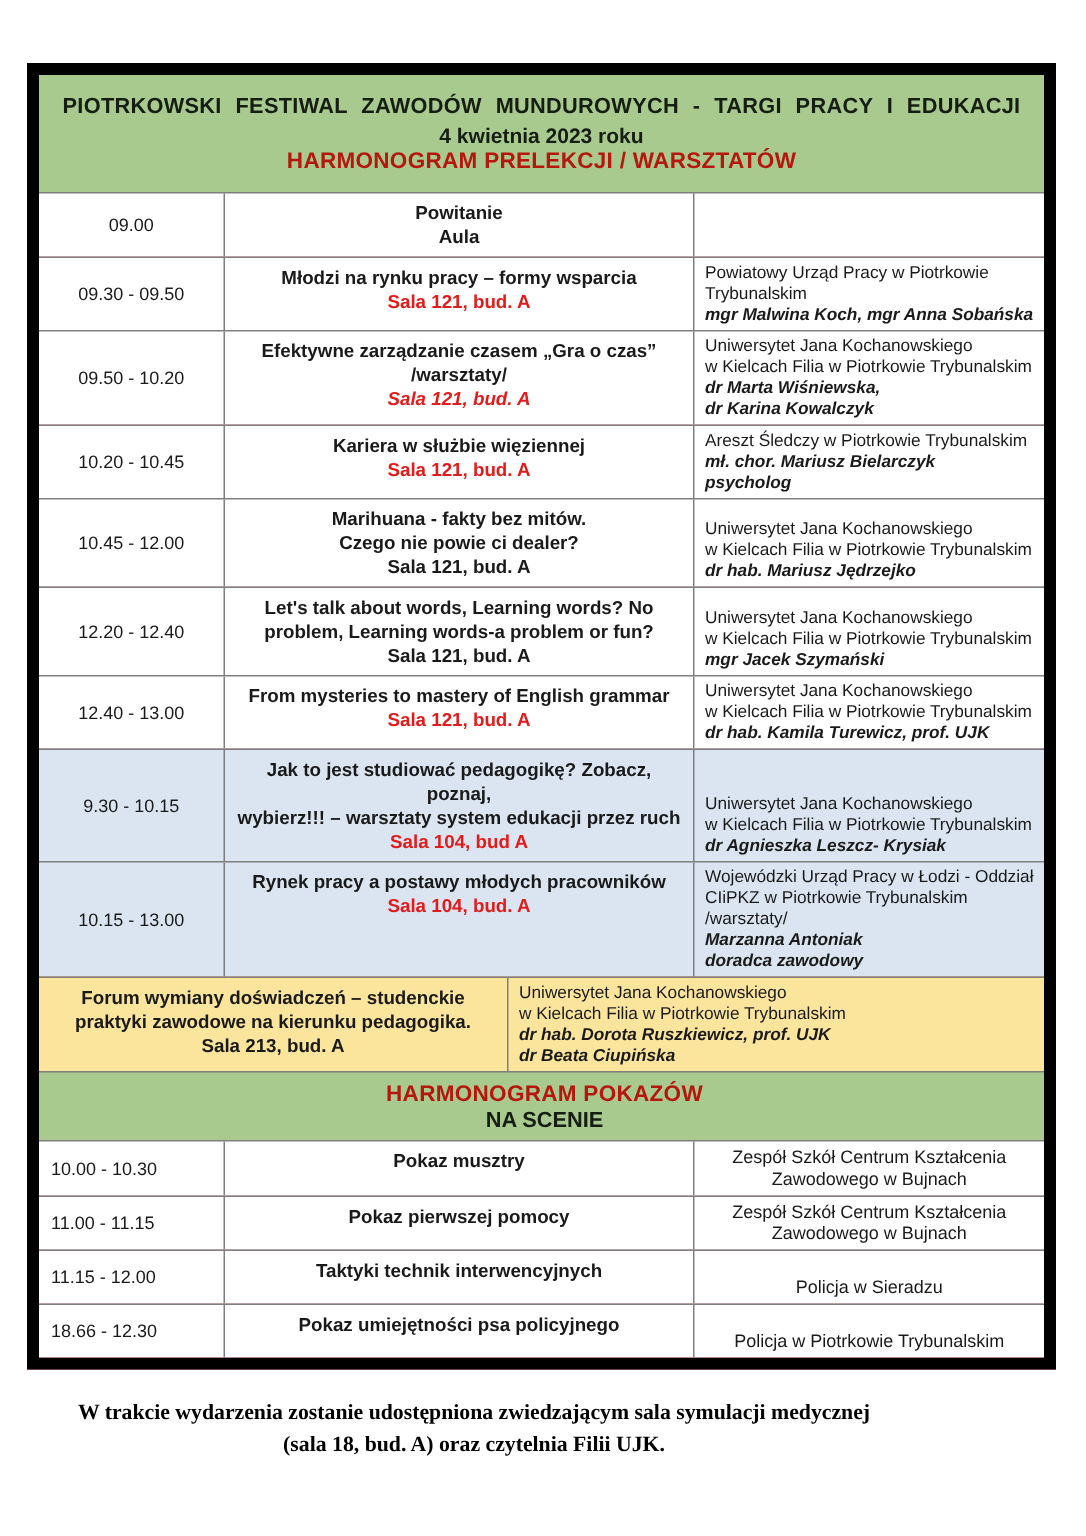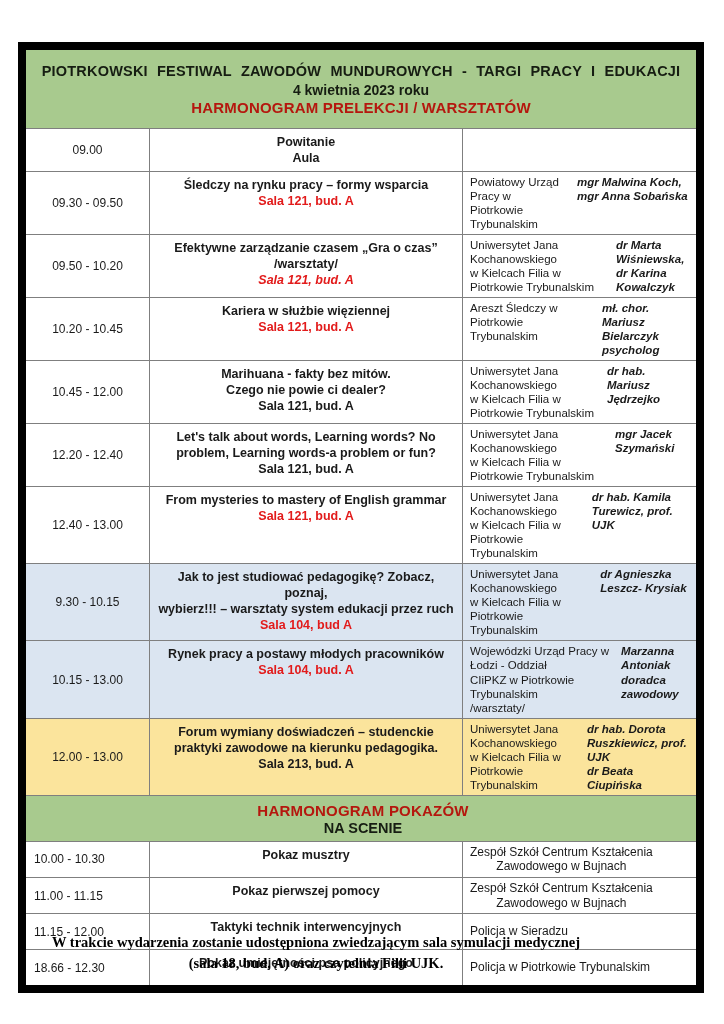--- a/index.html
+++ b/index.html
@@ -37,22 +37,22 @@
   .c-event {
     width:313px; flex:0 0 313px; border-right:1px solid #7f7f7f;
     display:flex; flex-direction:column; align-items:center; justify-content:flex-start;
     text-align:center; font-weight:bold; font-size:12.5px; line-height:1.28; padding:5px 7px;
   }
   .title-lines { white-space:pre-line; }
   .sala-line { font-weight:bold; }
   .sala-red { color:var(--redsala); }
   .sala-italic { font-style:italic; }
   .c-org {
-    flex:1 1 auto; padding:3px 7px; display:flex; flex-direction:row; justify-content:space-between;
-    font-size:11.5px; line-height:1.22; text-align:left;gap:10px;
+    flex:1 1 auto; padding:3px 7px; display:flex; flex-direction:column; justify-content:flex-end;
+    font-size:11.5px; line-height:1.22; text-align:left;
   }
   .c-org.center { text-align:center; align-items:center; font-size:12px; }
   .org-seg { white-space:pre-line; }
   .org-seg.bold-italic { font-weight:bold; font-style:italic; }
   
   .footer {
     position:absolute; left:0; top:0; width:632px; text-align:center;
     font-family:"Liberation Serif","DejaVu Serif",serif;
     font-weight:bold; font-size:14.5px; line-height:1.45; color:#000;
   }
@@ -76,21 +76,21 @@
           <div class="cell c-time">09.00</div>
           <div class="cell c-event">
             <div class="title-lines">Powitanie
 Aula</div>
           </div>
           <div class="cell c-org"></div>
         </div>
         <div class="trow">
           <div class="cell c-time">09.30 - 09.50</div>
           <div class="cell c-event">
-            <div class="title-lines">Śledczy na rynku pracy – formy wsparcia</div>
+            <div class="title-lines">Młodzi na rynku pracy – formy wsparcia</div>
             <div class="sala-line sala-red">Sala 121, bud. A</div>
           </div>
           <div class="cell c-org">
             <div class="org-seg">Powiatowy Urząd  Pracy w Piotrkowie
 Trybunalskim</div>
             <div class="org-seg bold-italic">mgr Malwina Koch, mgr Anna Sobańska</div>
           </div>
         </div>
         <div class="trow">
           <div class="cell c-time">09.50 - 10.20</div>
@@ -177,21 +177,20 @@
           </div>
           <div class="cell c-org">
             <div class="org-seg">Wojewódzki Urząd Pracy w Łodzi - Oddział
 CIiPKZ  w Piotrkowie Trybunalskim
 /warsztaty/</div>
             <div class="org-seg bold-italic">Marzanna Antoniak
 doradca zawodowy</div>
           </div>
         </div>
         <div class="trow bg-yellow">
-          <div class="cell c-time">12.00 - 13.00</div>
           <div class="cell c-event">
             <div class="title-lines">Forum wymiany doświadczeń – studenckie
 praktyki zawodowe na kierunku pedagogika.</div>
             <div class="sala-line">Sala  213, bud. A</div>
           </div>
           <div class="cell c-org">
             <div class="org-seg">Uniwersytet Jana Kochanowskiego
 w Kielcach  Filia w Piotrkowie Trybunalskim</div>
             <div class="org-seg bold-italic">dr hab. Dorota Ruszkiewicz, prof. UJK
 dr Beata Ciupińska</div>

